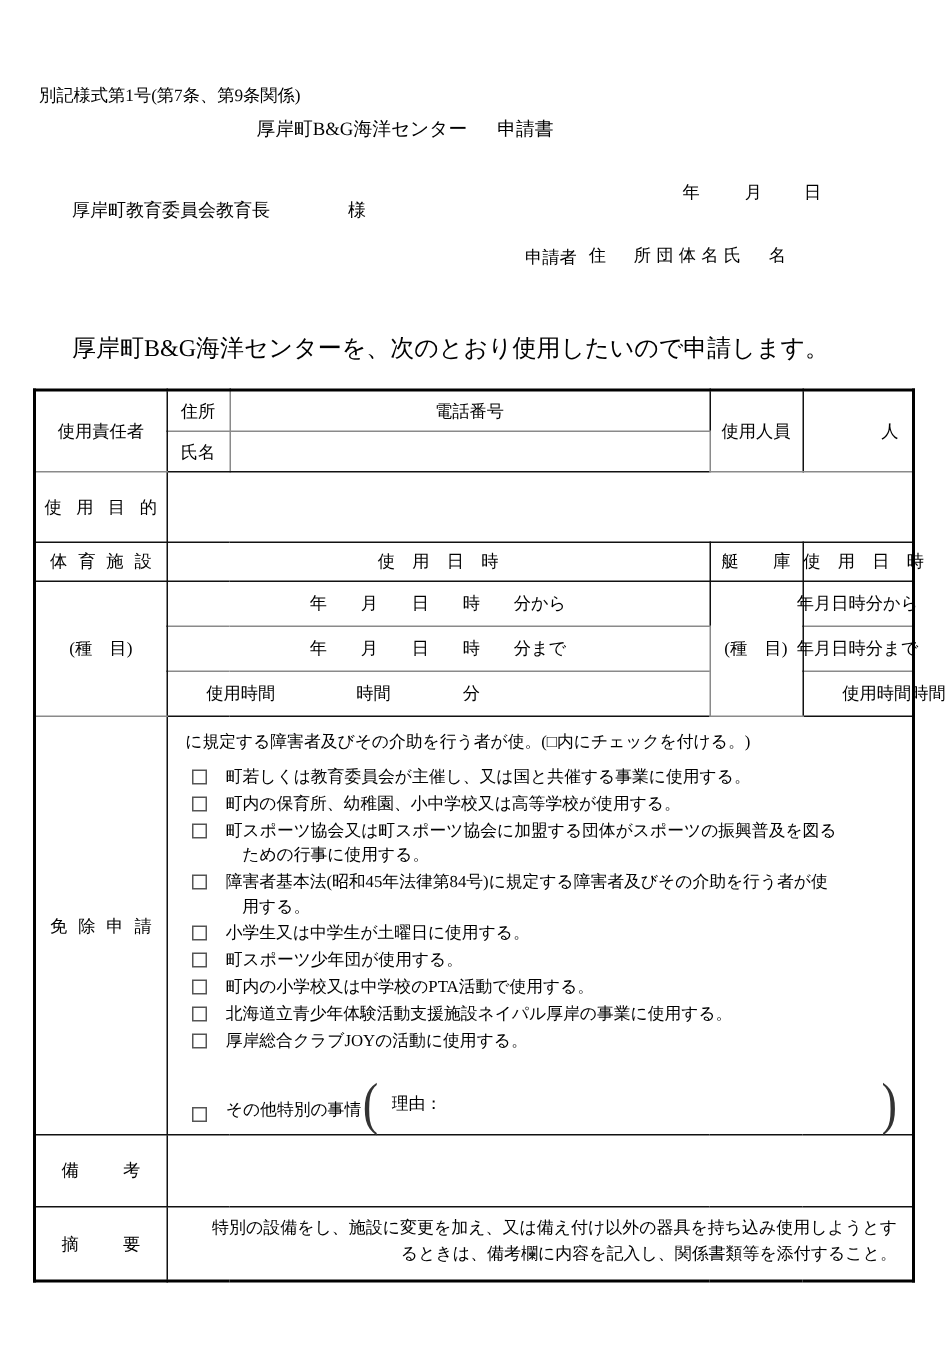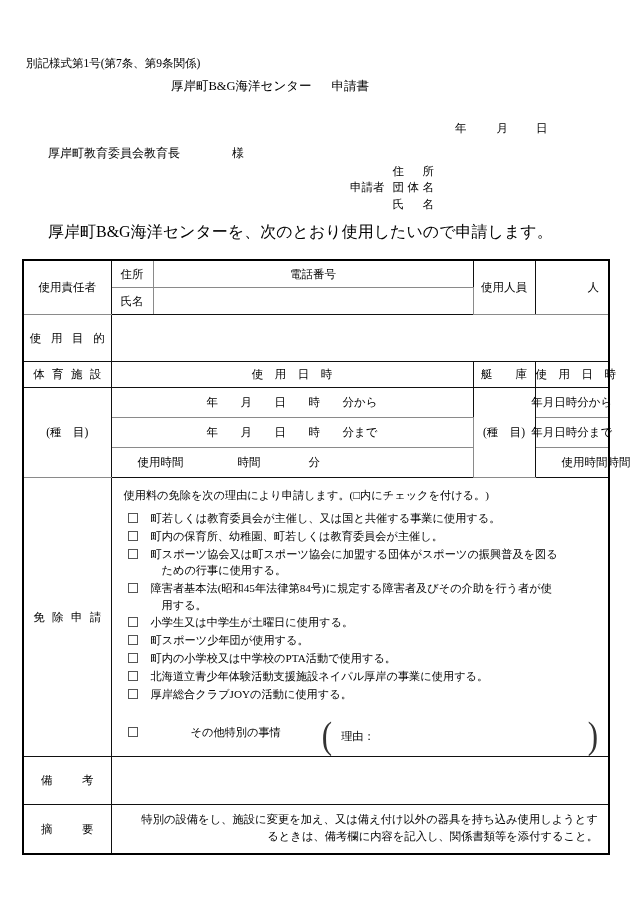--- a/index.html
+++ b/index.html
@@ -70,41 +70,41 @@
     font-size: 11.5px;
     white-space: nowrap;
   }
   .date-line span { display: inline-block; }
   .gap-a { width: 30px; }
   .gap-b { width: 28px; }
 
   .addressee {
     position: absolute;
     left: 48px;
-    top: 145px;
+    top: 132px;
     font-size: 12px;
     white-space: nowrap;
   }
   .addressee .sama { display: inline-block; margin-left: 52px; }
 
   .applicant {
     position: absolute;
     left: 350px;
     top: 163px;
     font-size: 11.5px;
     display: flex;
     align-items: center;
   }
   .applicant-label {
     margin-right: 8px;
     white-space: nowrap;
   }
   .applicant-fields {
     display: inline-flex;
-    flex-direction: column;
+    flex-direction: row;
     line-height: 1.42;
   }
   .applicant-fields span {
     white-space: nowrap;
     letter-spacing: 3.5px;
   }
 
   .intro {
     position: absolute;
     left: 48px;
@@ -187,23 +187,22 @@
     background: #fff;
   }
   .ck-text {
     flex: 1 1 auto;
     text-indent: 0;
   }
   .ck-text .cont { display: block; padding-left: 11px; }
 
   .other-row {
     display: flex;
-    align-items: flex-start;
+    align-items: flex-end;
     margin-top: 22px;
-    gap: 40px;
   }
   .other-label { white-space: nowrap; }
   .reason-wrap {
     flex: 1 1 auto;
     display: flex;
     align-items: center;
     margin-left: 1px;
   }
   .paren {
     font-size: 31px;
@@ -383,31 +382,31 @@
           </div>
         </td>
       </tr>
 
       <tr>
         <td class="thick-r thick-b">
           <div class="lbl lbl-sp2">免 除 申 請</div>
         </td>
         <td colspan="4" class="thick-b">
           <div class="exempt-body">
-            <div class="exempt-intro">使用料の免除を次の理由により申請します。(□内にチェックを付ける。)</div>
+            <div class="exempt-intro">に規定する障害者及びその介助を行う者が使。(□内にチェックを付ける。)</div>
             <div class="ck-list">
 
               <div class="ck-item">
                 <span class="ck-box"></span>
                 <span class="ck-text">町若しくは教育委員会が主催し、又は国と共催する事業に使用する。</span>
               </div>
 
               <div class="ck-item">
                 <span class="ck-box"></span>
-                <span class="ck-text">町内の保育所、幼稚園、町若しくは教育委員会が主催し。</span>
+                <span class="ck-text">町内の保育所、幼稚園、小中学校又は高等学校が使用する。</span>
               </div>
 
               <div class="ck-item">
                 <span class="ck-box"></span>
                 <span class="ck-text"><span>町スポーツ協会又は町スポーツ協会に加盟する団体がスポーツの振興普及を図る</span><span class="cont">ための行事に使用する。</span></span>
               </div>
 
               <div class="ck-item">
                 <span class="ck-box"></span>
                 <span class="ck-text"><span>障害者基本法(昭和45年法律第84号)に規定する障害者及びその介助を行う者が使</span><span class="cont">用する。</span></span>

